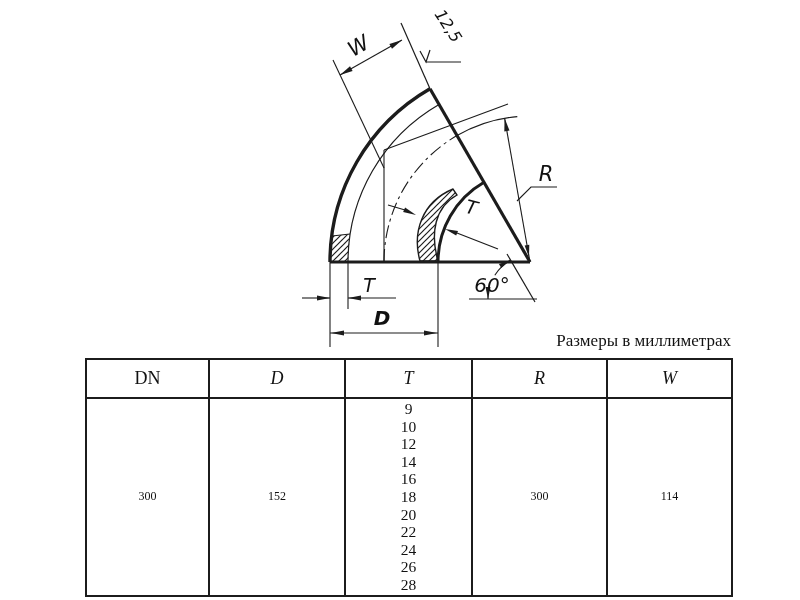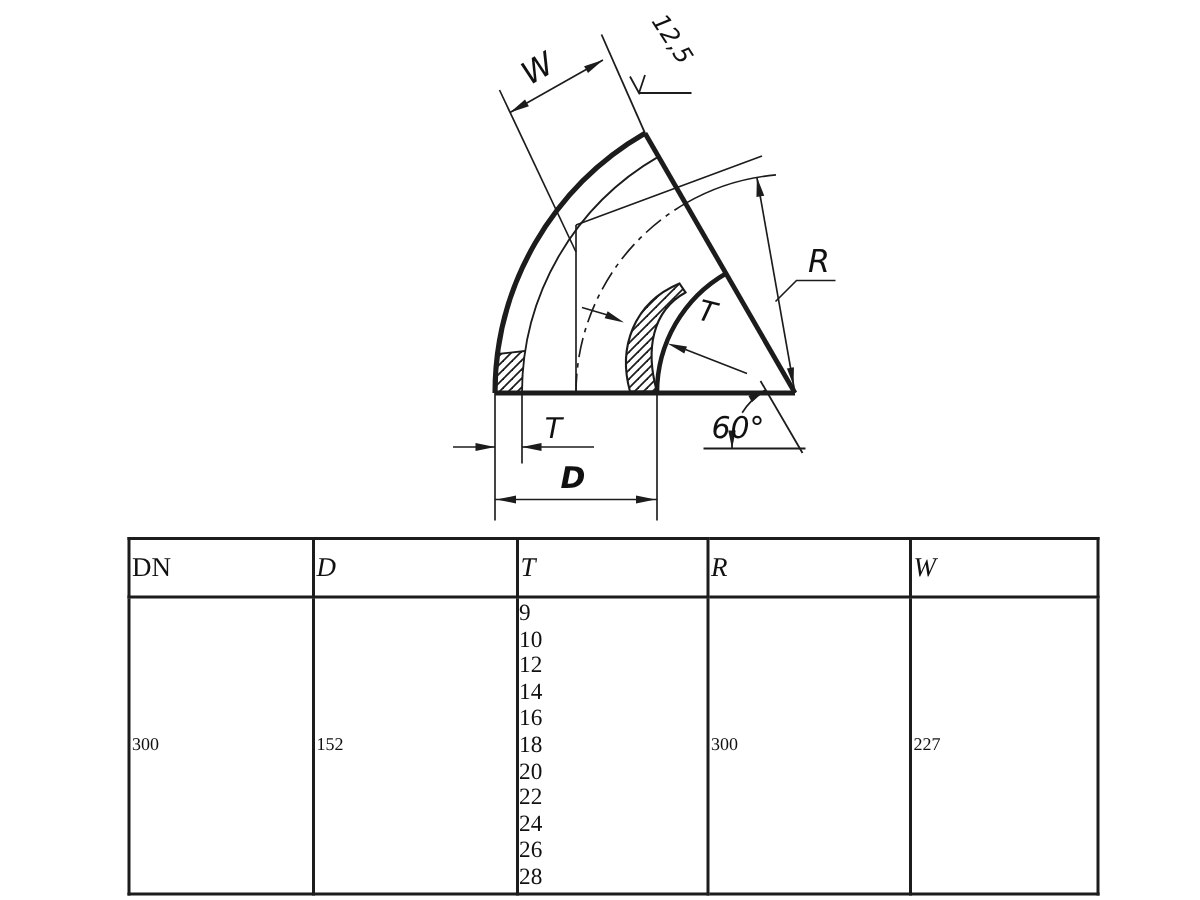--- a/index.html
+++ b/index.html
@@ -3,21 +3,21 @@
 <meta charset="utf-8">
 <style>
   html,body{margin:0;padding:0;background:#888;}
   .page{position:relative;width:800px;height:600px;background:#ffffff;overflow:hidden;
         font-family:"Liberation Serif", serif;color:#1c1c1c;}
   svg{position:absolute;left:0;top:0;}
   .cap{position:absolute;top:331px;left:400px;width:331px;text-align:right;
        font-size:17px;color:#111;}
   table.tbl{position:absolute;left:85px;top:358px;width:646px;border-collapse:collapse;
        table-layout:fixed;}
-  .tbl th,.tbl td{border:2px solid #1c1c1c;text-align:left;vertical-align:middle;
+  .tbl th,.tbl td{border:2px solid #1c1c1c;text-align:center;vertical-align:middle;
        font-weight:normal;color:#111;}
   .tbl th{height:35px;font-size:18px;font-style:italic;}
   .tbl th:first-child{font-style:normal;}
   .tbl td{height:193px;font-size:12px;}
   .tbl td.tcol{white-space:pre-line;font-size:15.5px;line-height:17.6px;padding:1px 0;}
   .dline{stroke:#1c1c1c;fill:none;}
   .lbl{font-family:"DejaVu Sans", sans-serif;font-style:italic;fill:#111;}
   .arr{fill:#1c1c1c;stroke:none;}
 </style>
 </head>
@@ -92,20 +92,21 @@
     <polygon class="arr" points="348,298 361,295.4 361,300.6"></polygon>
     <text class="lbl" x="369" y="292" font-size="19" text-anchor="middle">T</text>
 
     <path class="dline" d="M 438,262 L 438,347" stroke-width="1.1"></path>
     <path class="dline" d="M 330,333 L 438,333" stroke-width="1.1"></path>
     <polygon class="arr" points="331,333 344,330.4 344,335.6"></polygon>
     <polygon class="arr" points="437,333 424,330.4 424,335.6"></polygon>
     <text class="lbl" x="382" y="325" font-size="20" font-weight="600" text-anchor="middle">D</text>
   </svg>
 
+  <div class="cap">Размеры в миллиметрах</div>
 
   <table class="tbl">
     <colgroup>
       <col style="width:123px">
         <col style="width:136px">
         <col style="width:127px">
       <col style="width:135px">
         <col style="width:125px">
     </colgroup>
     <thead>
@@ -126,18 +127,18 @@
 12
 14
 16
 18
 20
 22
 24
 26
 28</td>
         <td>300</td>
-        <td>227</td>
+        <td>114</td>
       </tr>
     </tbody>
   </table>
 
 </div>
 
 </body></html>

